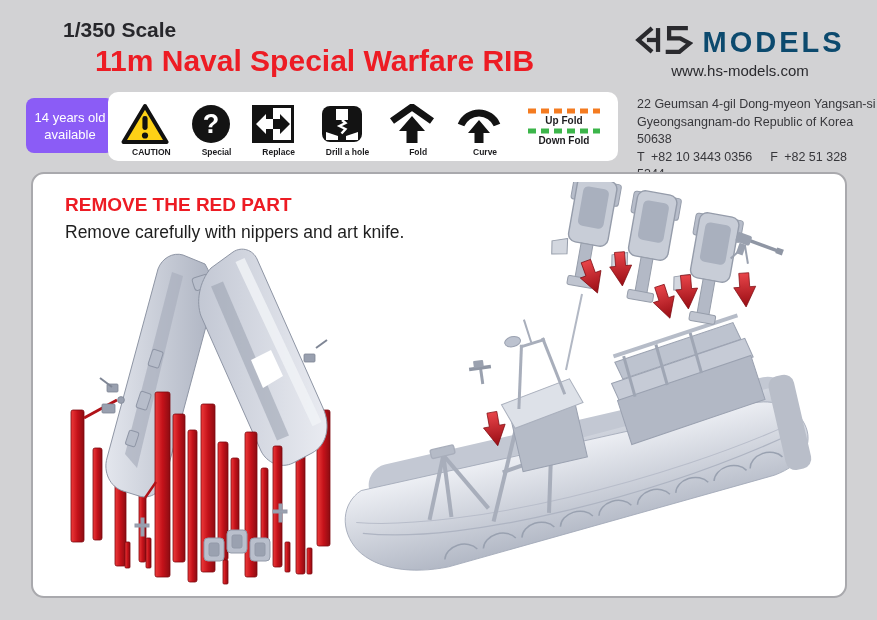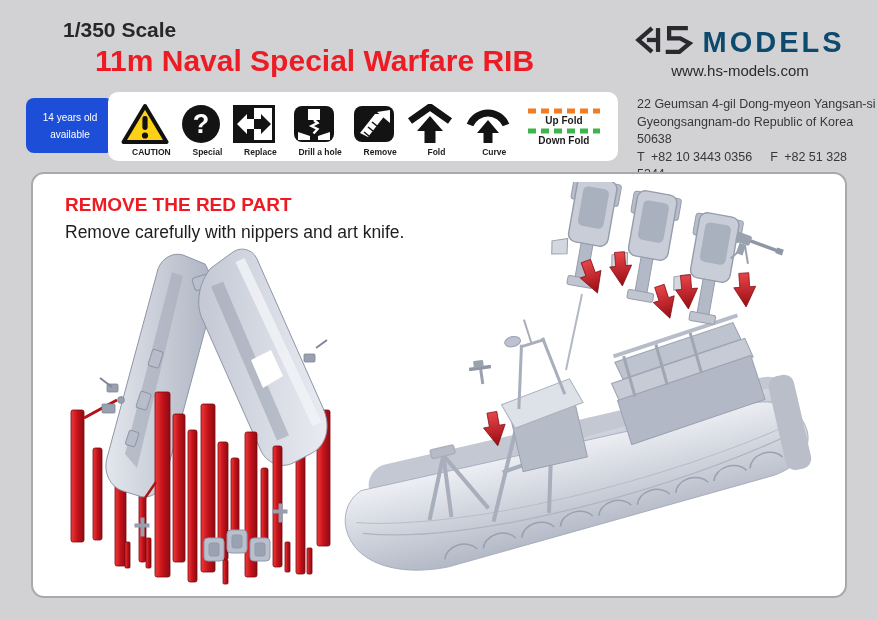--- a/index.html
+++ b/index.html
@@ -13,22 +13,22 @@
   .main-title{position:absolute;left:95px;top:44px;font-size:30px;font-weight:bold;color:#ed1c24;}
   .brand{position:absolute;left:628px;top:24px;width:224px;text-align:center;}
   .brand-row{display:flex;align-items:center;justify-content:center;gap:9px;}
   .brand-name{font-size:29px;font-weight:bold;color:#0c4a6e;letter-spacing:3px;}
   .brand-site{margin-top:2px;font-size:15px;color:#2a2a2e;}
   .contact{position:absolute;left:637px;top:96px;font-size:12.5px;color:#37373b;line-height:17.5px;}
   .contact .lab{display:inline-block;width:14px;}
   .contact .gap{display:inline-block;width:18px;}
   
   .age-badge{
-    position:absolute;left:26px;top:98px;width:88px;height:55px;background:#1d4ed8;border-radius:8px;
-    color:#fff;font-size:10px;display:flex;flex-direction:column;align-items:center;justify-content:center;line-height:17px;
+    position:absolute;left:26px;top:98px;width:88px;height:55px;background:#8b5cf6;border-radius:8px;
+    color:#fff;font-size:13px;display:flex;flex-direction:column;align-items:center;justify-content:center;line-height:17px;
   }
   .legend-bar{
     position:absolute;left:108px;top:92px;width:510px;height:69px;background:#fff;border-radius:10px;
     display:flex;align-items:center;justify-content:space-between;padding:0 12px;box-sizing:border-box;
   }
   .legend-item{display:flex;flex-direction:column;align-items:center;justify-content:flex-end;height:60px;}
   .legend-item .glyph{height:44px;display:flex;align-items:center;justify-content:center;}
   .legend-label{font-size:8.5px;font-weight:bold;color:#1c1c1f;margin-top:1px;white-space:nowrap;padding-left:12px;}
   .fold-lines{display:flex;flex-direction:column;align-items:center;justify-content:center;height:60px;width:84px;}
   .fold-lines .lbl{font-size:10px;font-weight:bold;color:#1c1c1f;line-height:12px;}
@@ -124,31 +124,20 @@
           <rect x="1" y="1" width="40" height="36" rx="8" fill="#131313"></rect>
           <rect x="15" y="4" width="12" height="11" fill="#fff"></rect>
           <path d="M21 15 l3.5 3 -6 3 6 3 -4 4.5" stroke="#fff" stroke-width="2.4" fill="none"></path>
           <path d="M5 27 L17 31 V35 H5 Z" fill="#fff"></path>
           <path d="M37 27 L25 31 V35 H37 Z" fill="#fff"></path>
         </svg>
       </span>
       <span class="legend-label">Drill a hole</span>
     </div>
 
-    <div class="legend-item">
-      <span class="glyph">
-        <svg width="42" height="38" viewBox="0 0 42 38">
-          <rect x="1" y="1" width="40" height="36" rx="8" fill="#131313"></rect>
-          <path d="M7 28 L22 9 H33 L15 32 Z" fill="#fff"></path>
-          <path d="M11 27 l5 4 M15 22 l5 4 M19 17 l5 4" stroke="#131313" stroke-width="1.6"></path>
-          <path d="M24 7 L37 5 V18 Z" fill="#fff"></path>
-        </svg>
-      </span>
-      <span class="legend-label">Remove</span>
-    </div>
 
 
     <div class="legend-item">
       <span class="glyph">
         <svg width="48" height="40" viewBox="0 0 48 40">
           <path d="M4 17 L24 3 L44 17" fill="none" stroke="#131313" stroke-width="7"></path>
           <path d="M24 12 L37 27 H29.5 V39 H18.5 V27 H11 Z" fill="#131313"></path>
         </svg>
       </span>
       <span class="legend-label">Fold</span>

